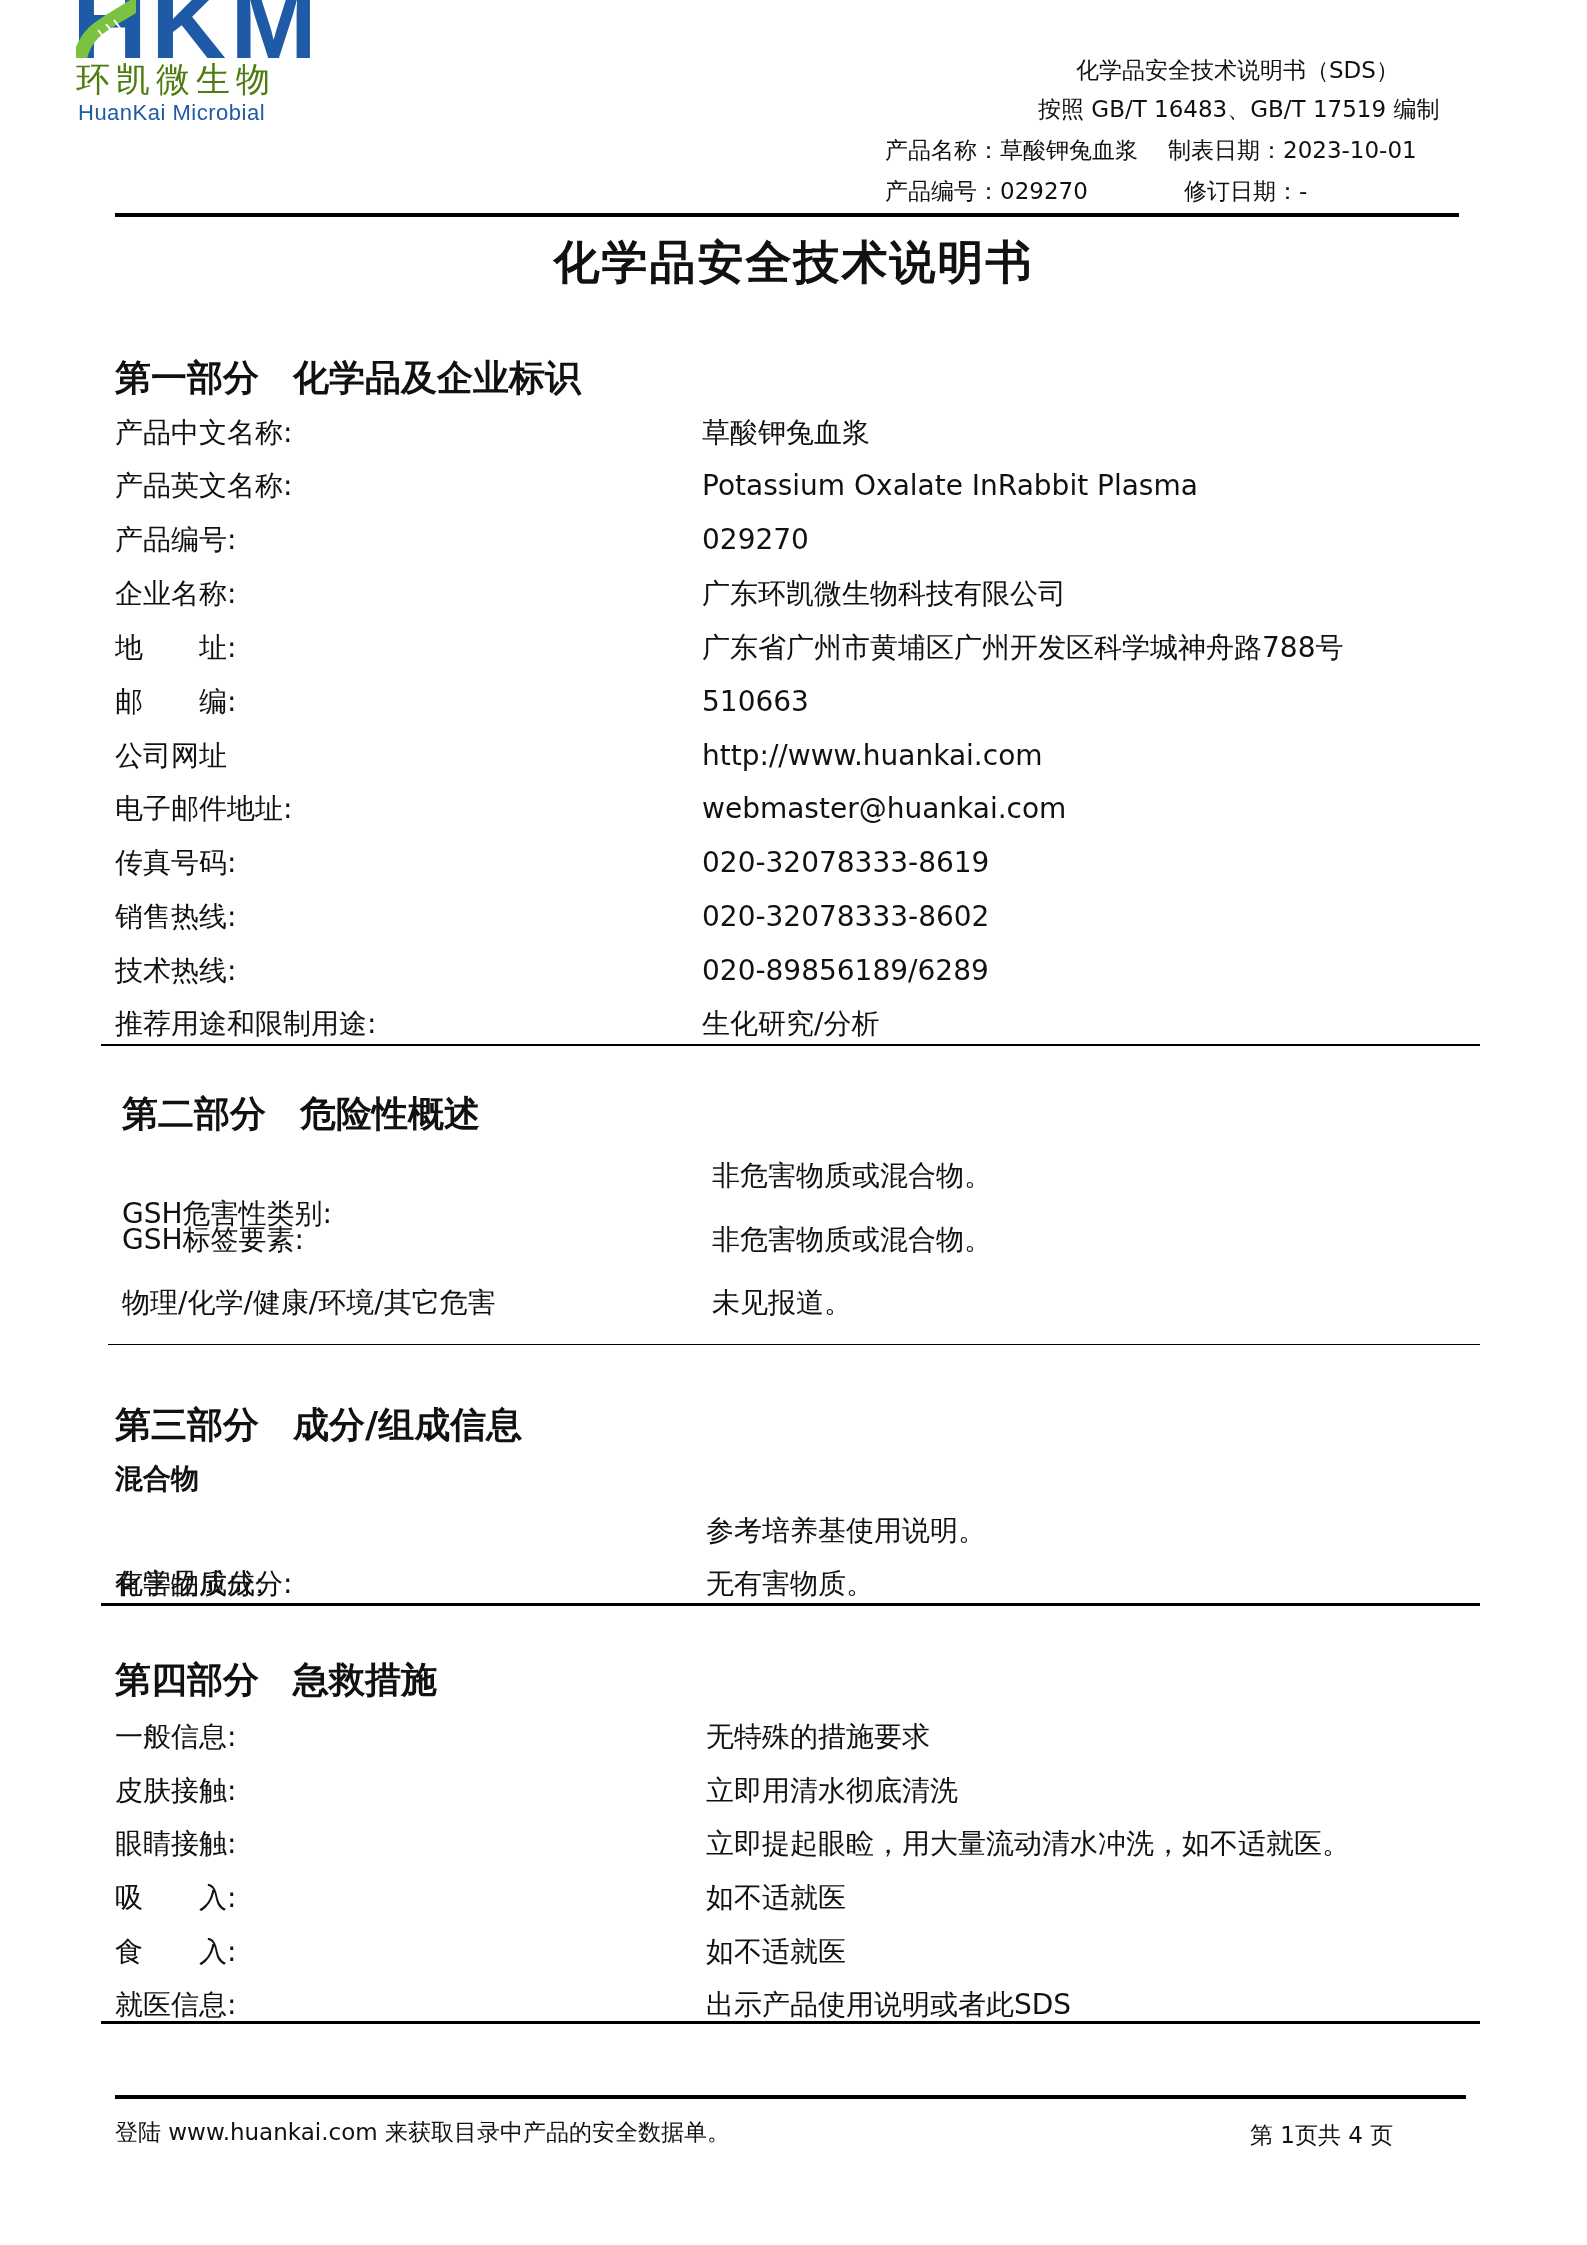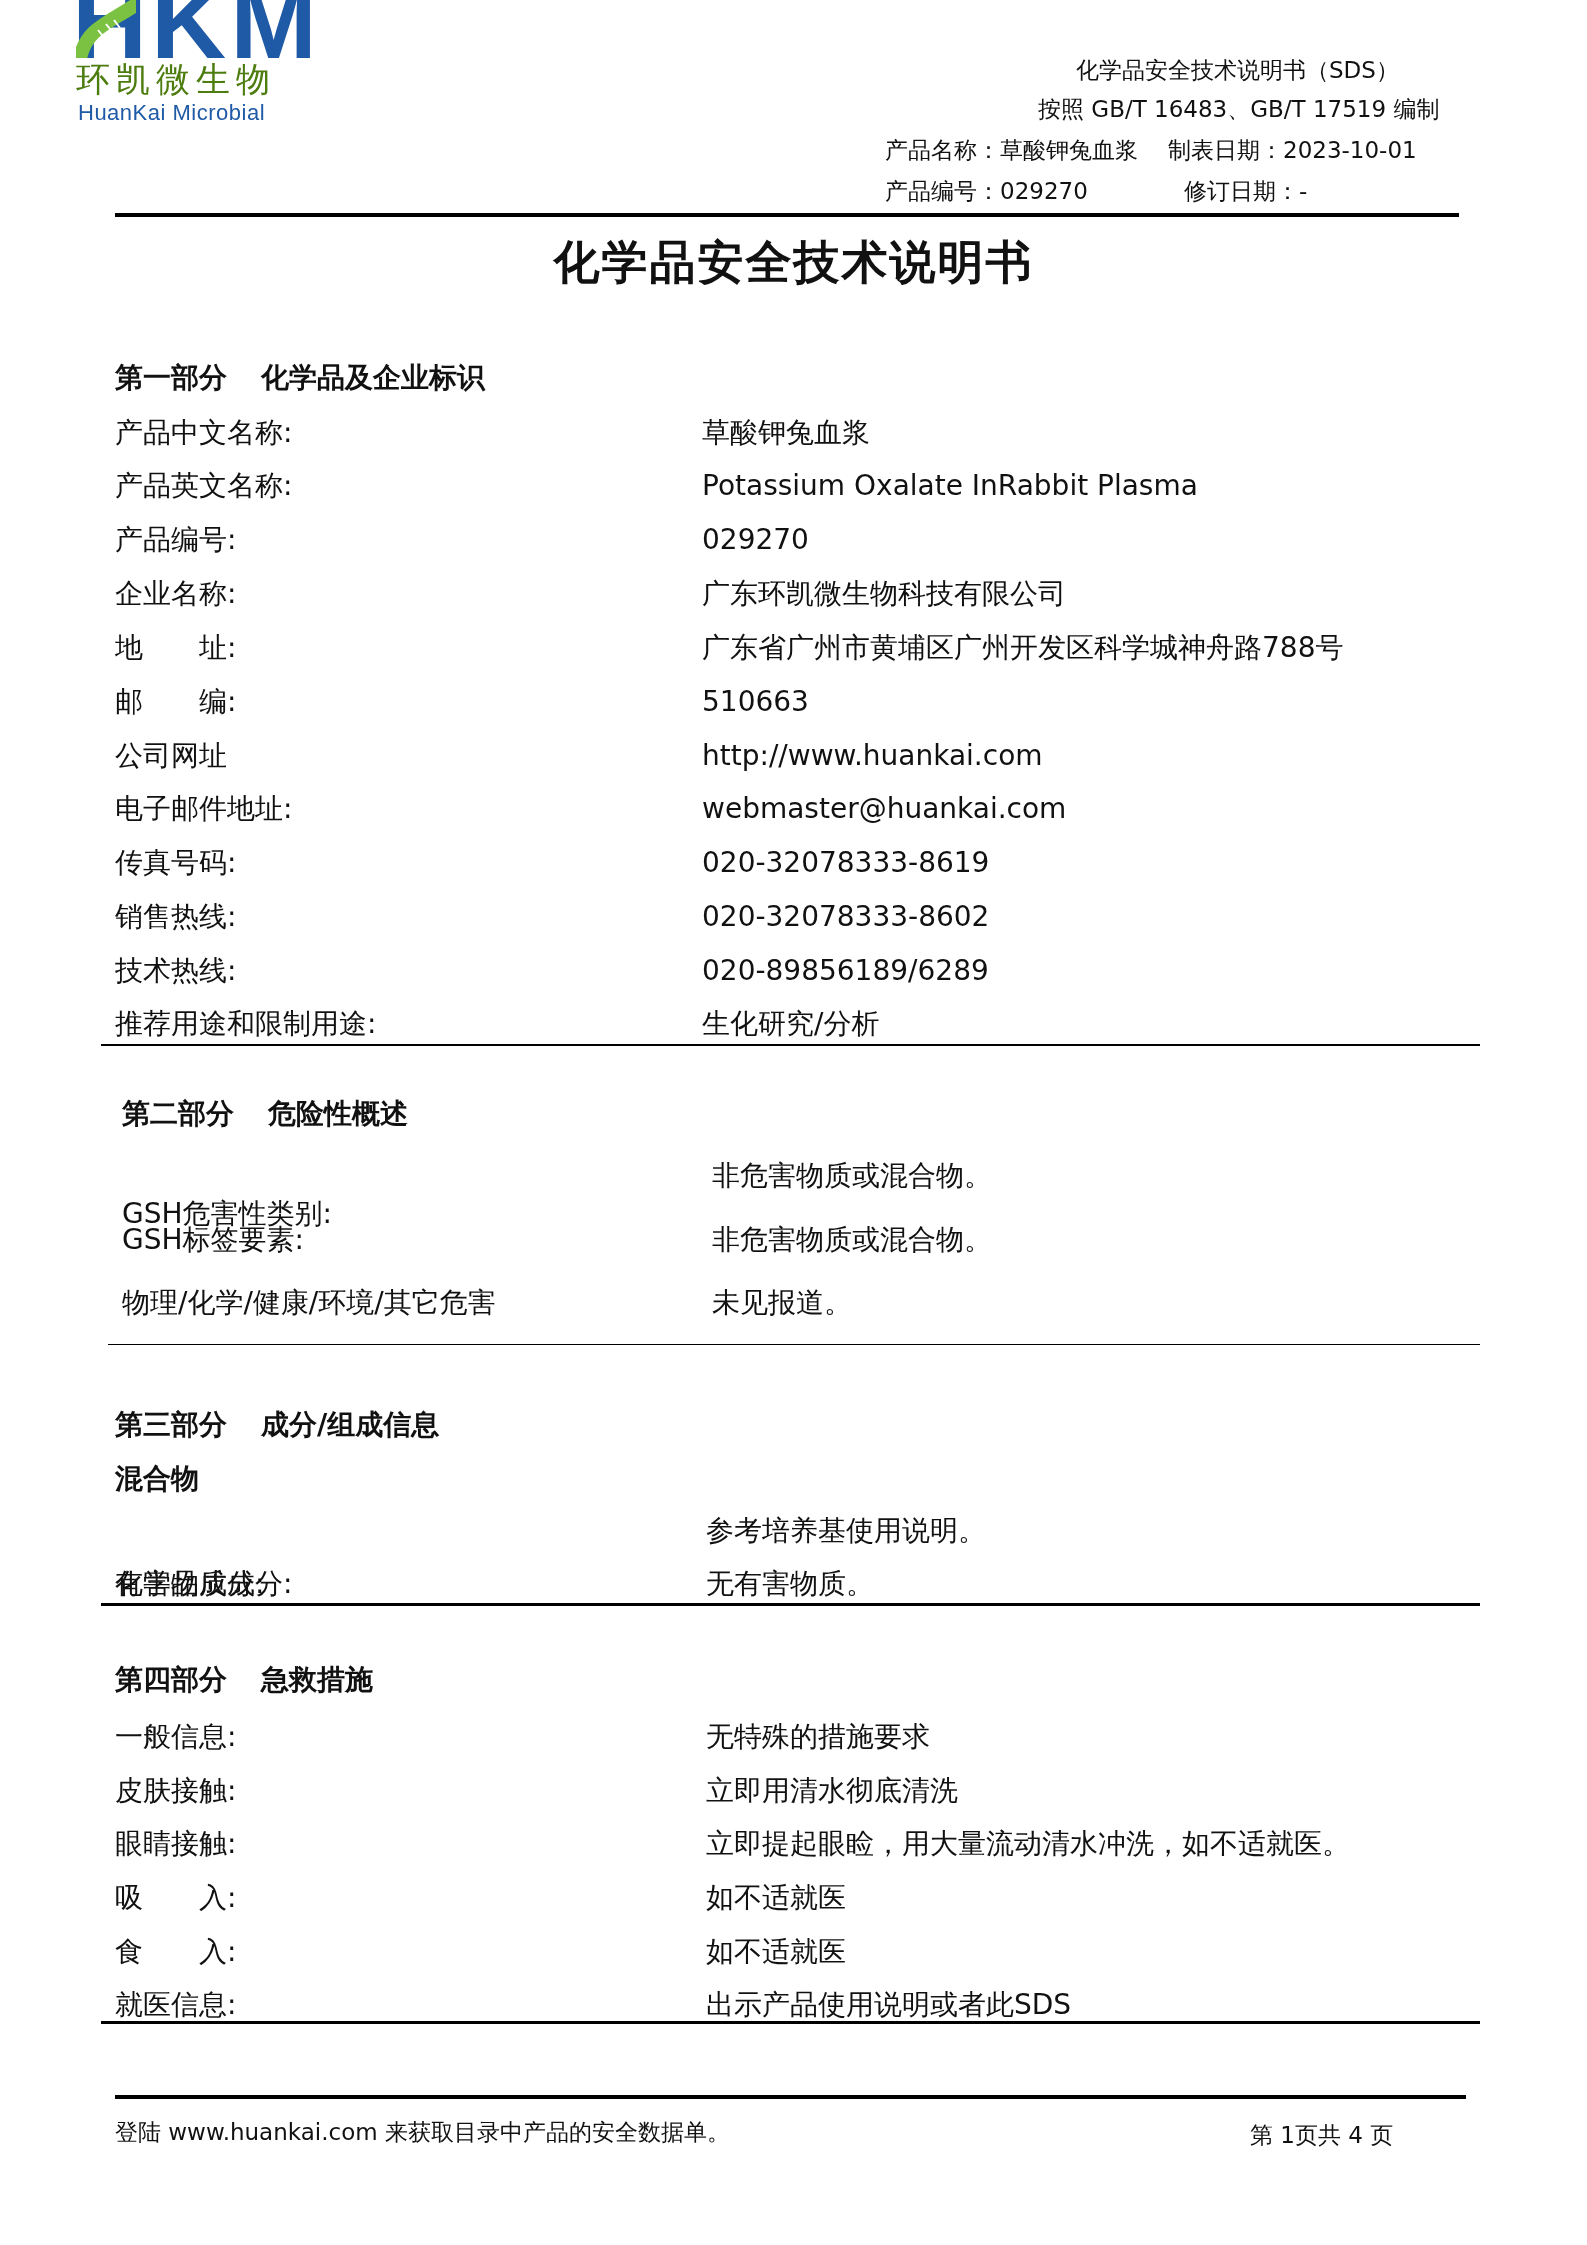--- a/index.html
+++ b/index.html
@@ -8,21 +8,21 @@
   .logo { position:absolute; left:72px; top:0; width:270px; height:130px; }
   .logo-hkm { position:absolute; left:0; top:-30px; font-family:"Liberation Sans",sans-serif; font-weight:bold; font-size:104px; color:#1f5aa6; letter-spacing:4px; line-height:1; }
   .logo-strand { position:absolute; left:4px; top:0; width:60px; height:58px; }
   .logo-cn { position:absolute; left:4px; top:62px; font-size:34px; color:#4d7c0f; letter-spacing:6px; line-height:1; }
   .logo-en { position:absolute; left:6px; top:102px; font-family:"Liberation Sans",sans-serif; font-size:22px; color:#1f5aa6; line-height:1; letter-spacing:0.5px; }
   .hdr { font-size:23px; line-height:28px; }
   .rule-thick { position:absolute; height:4px; background:#000; }
   .rule-thin { position:absolute; height:2px; background:#000; }
   .rule-mid { position:absolute; height:3px; background:#000; }
   .title { position:absolute; left:0; width:1587px; top:232px; text-align:center; font-size:46px; font-weight:bold; letter-spacing:2px; line-height:60px; }
-  .sec-h { position:absolute; font-size:28px; font-weight:bold; line-height:36px; }
+  .sec-h { position:absolute; font-size:36px; font-weight:bold; line-height:36px; }
   .sec-h .gap { display:inline-block; width:34px; }
   .row-label, .row-val { position:absolute; font-size:28px; line-height:36px; white-space:nowrap; }
   .underline { text-underline-offset:6px; text-decoration-thickness:2px;text-align:right; }
   .sub-h { position:absolute; font-size:28px; font-weight:bold; line-height:36px; }
   .foot { position:absolute; font-size:23px; line-height:30px; white-space:nowrap; }
 </style>
 </head>
 <body>
 
 <div class="logo">

